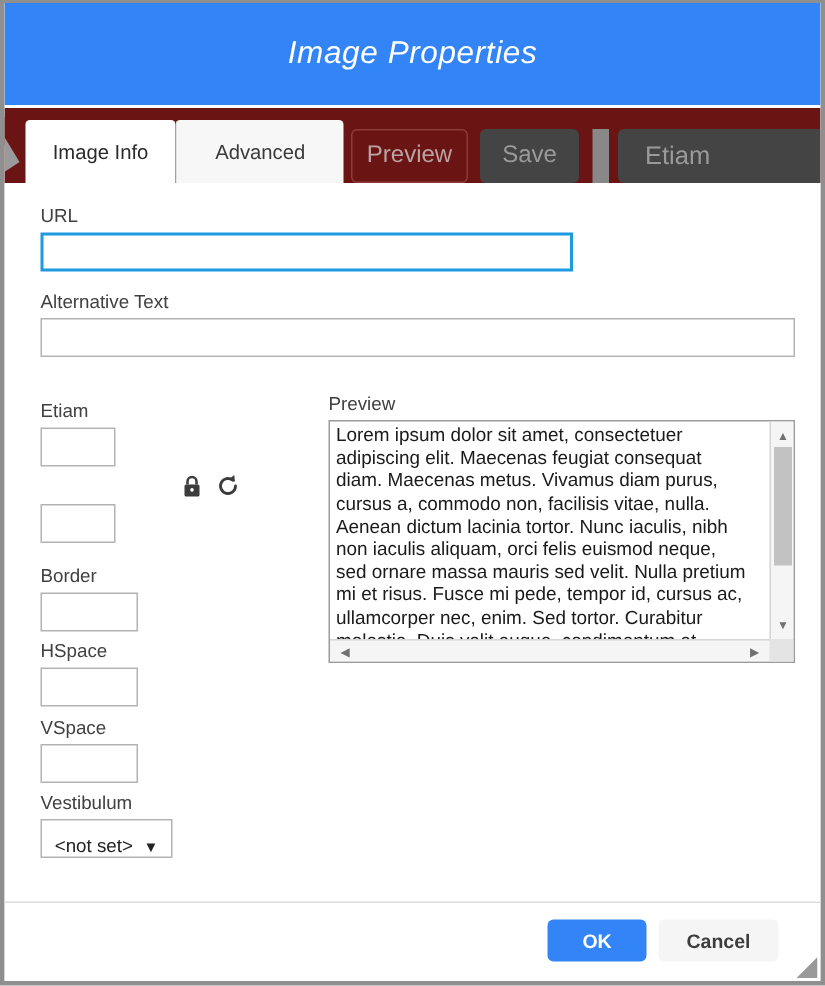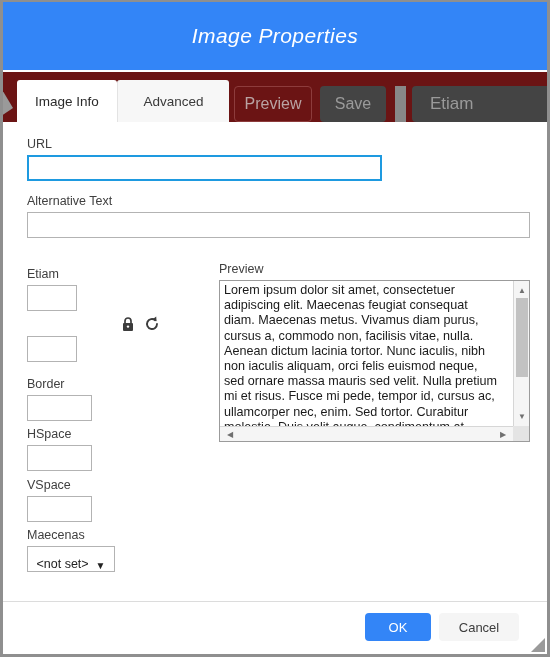--- a/index.html
+++ b/index.html
@@ -311,20 +311,21 @@
 
   
   #footer {
     position: absolute;
     left: 0;
     bottom: 0;
     width: 100%;
     height: 52px;
     background: #ffffff;
     border-top: 1px solid #dcdcdc;
+    font-weight: bold;
   }
   .footer-btn {
     position: absolute;
     top: 11px;
     height: 28px;
     box-sizing: border-box;
     display: flex;
     align-items: center;
     justify-content: center;
     font-size: 13px;
@@ -424,21 +425,21 @@
 
     <div class="field-label" id="lbl-border">Border</div>
     <input class="txt-input" id="inp-border" type="text" placeholder="" style="">
 
     <div class="field-label" id="lbl-hspace">HSpace</div>
     <input class="txt-input" id="inp-hspace" type="text" placeholder="" style="">
 
     <div class="field-label" id="lbl-vspace">VSpace</div>
     <input class="txt-input" id="inp-vspace" type="text" placeholder="" style="">
 
-    <div class="field-label" id="lbl-align">Maecenas</div>
+    <div class="field-label" id="lbl-align">Vestibulum</div>
     <div id="sel-align">
       <span>&lt;not set&gt;</span>
       <span class="chev">▼</span>
     </div>
 
     <div class="field-label" id="lbl-preview">Preview</div>
 
     <div id="preview-box">
       <div id="preview-text">Lorem ipsum dolor sit amet, consectetuer adipiscing elit. Maecenas feugiat consequat diam. Maecenas metus. Vivamus diam purus, cursus a, commodo non, facilisis vitae, nulla. Aenean dictum lacinia tortor. Nunc iaculis, nibh non iaculis aliquam, orci felis euismod neque, sed ornare massa mauris sed velit. Nulla pretium mi et risus. Fusce mi pede, tempor id, cursus ac, ullamcorper nec, enim. Sed tortor. Curabitur molestie. Duis velit augue, condimentum at, ultrices a, luctus ut, orci. Donec pellentesque egestas eros. Integer cursus, augue in cursus faucibus, eros pede bibendum sem, in tempus tellus justo quis ligula. Etiam eget tortor. Vestibulum rutrum, est ut placerat elementum, lectus nisl aliquam velit, tempor aliquam massa nisl quis neque.</div>
 

